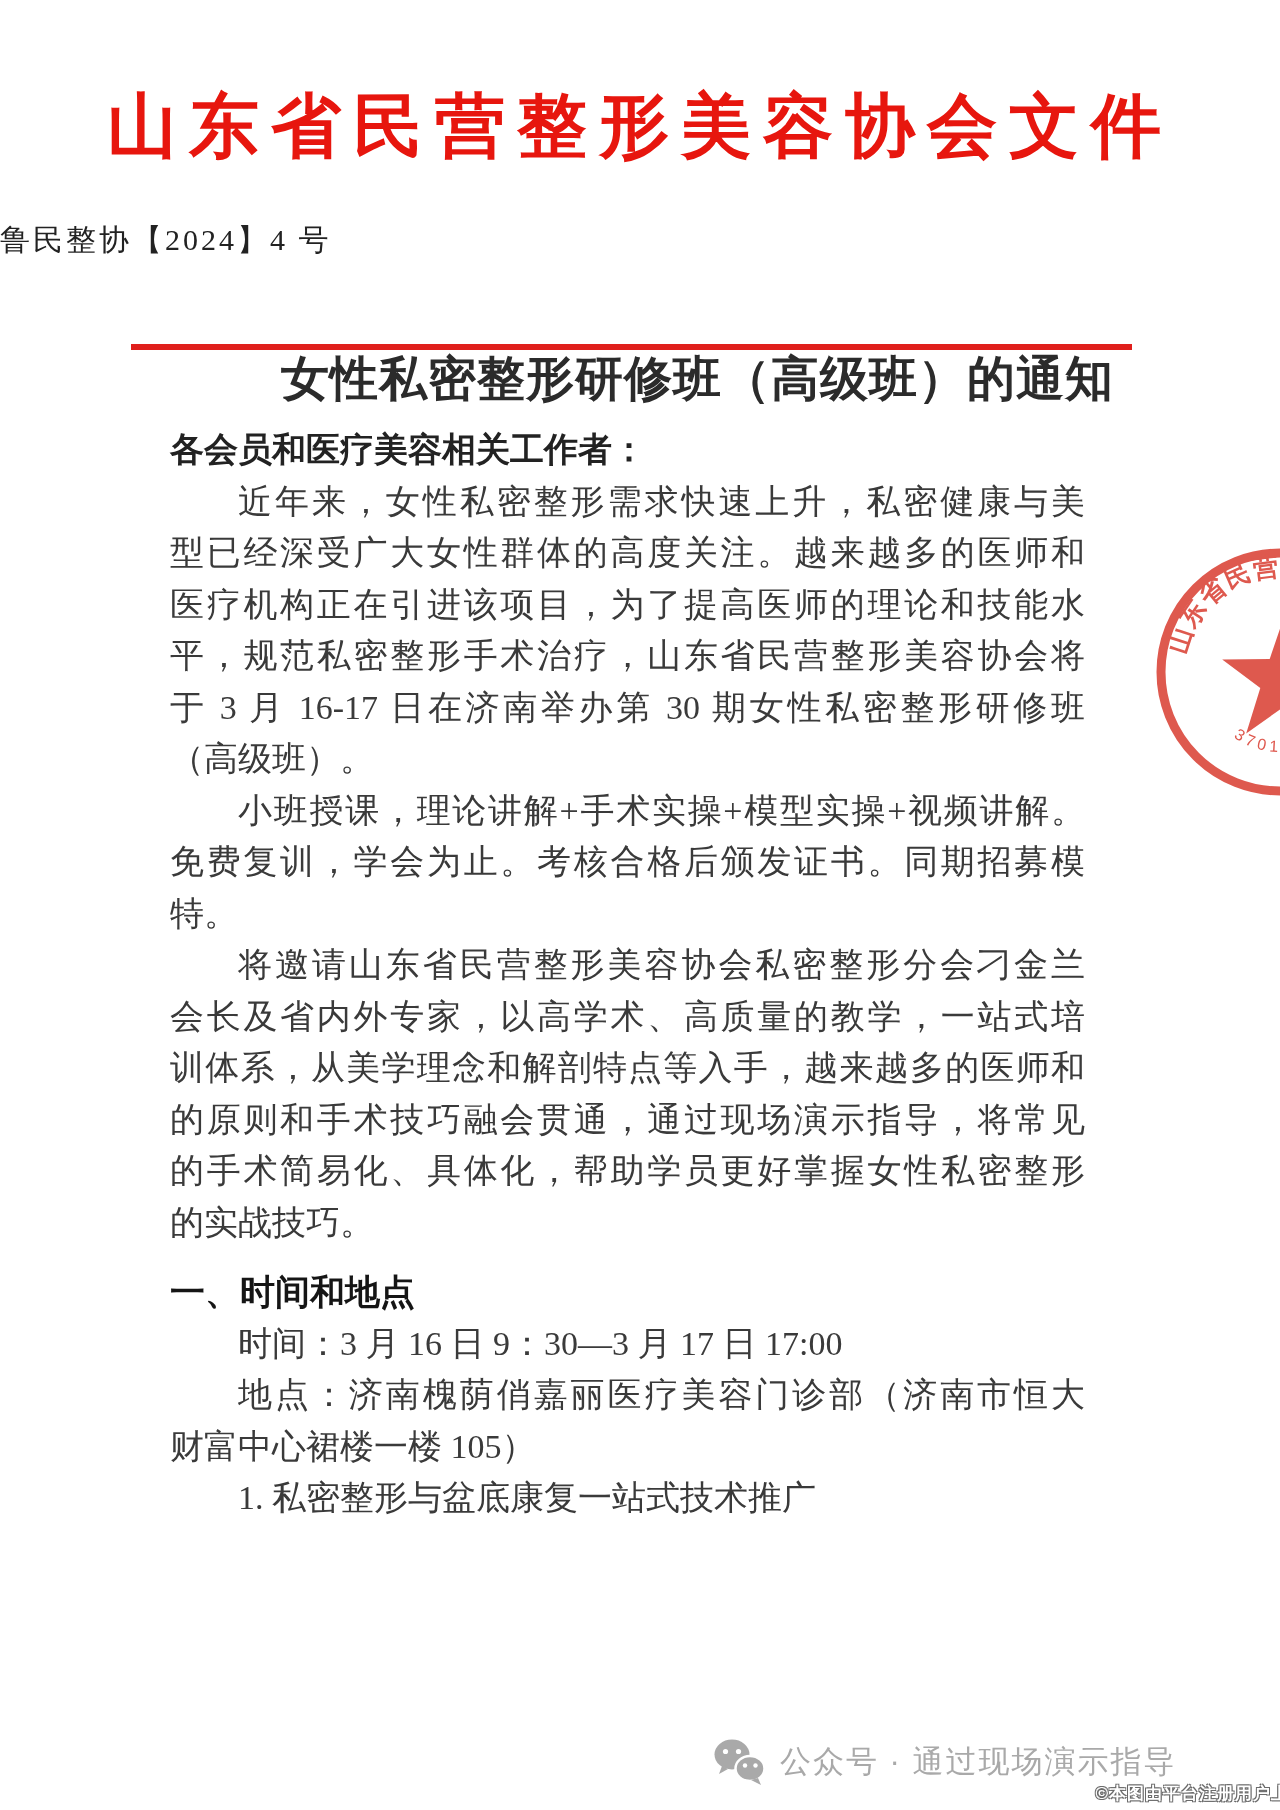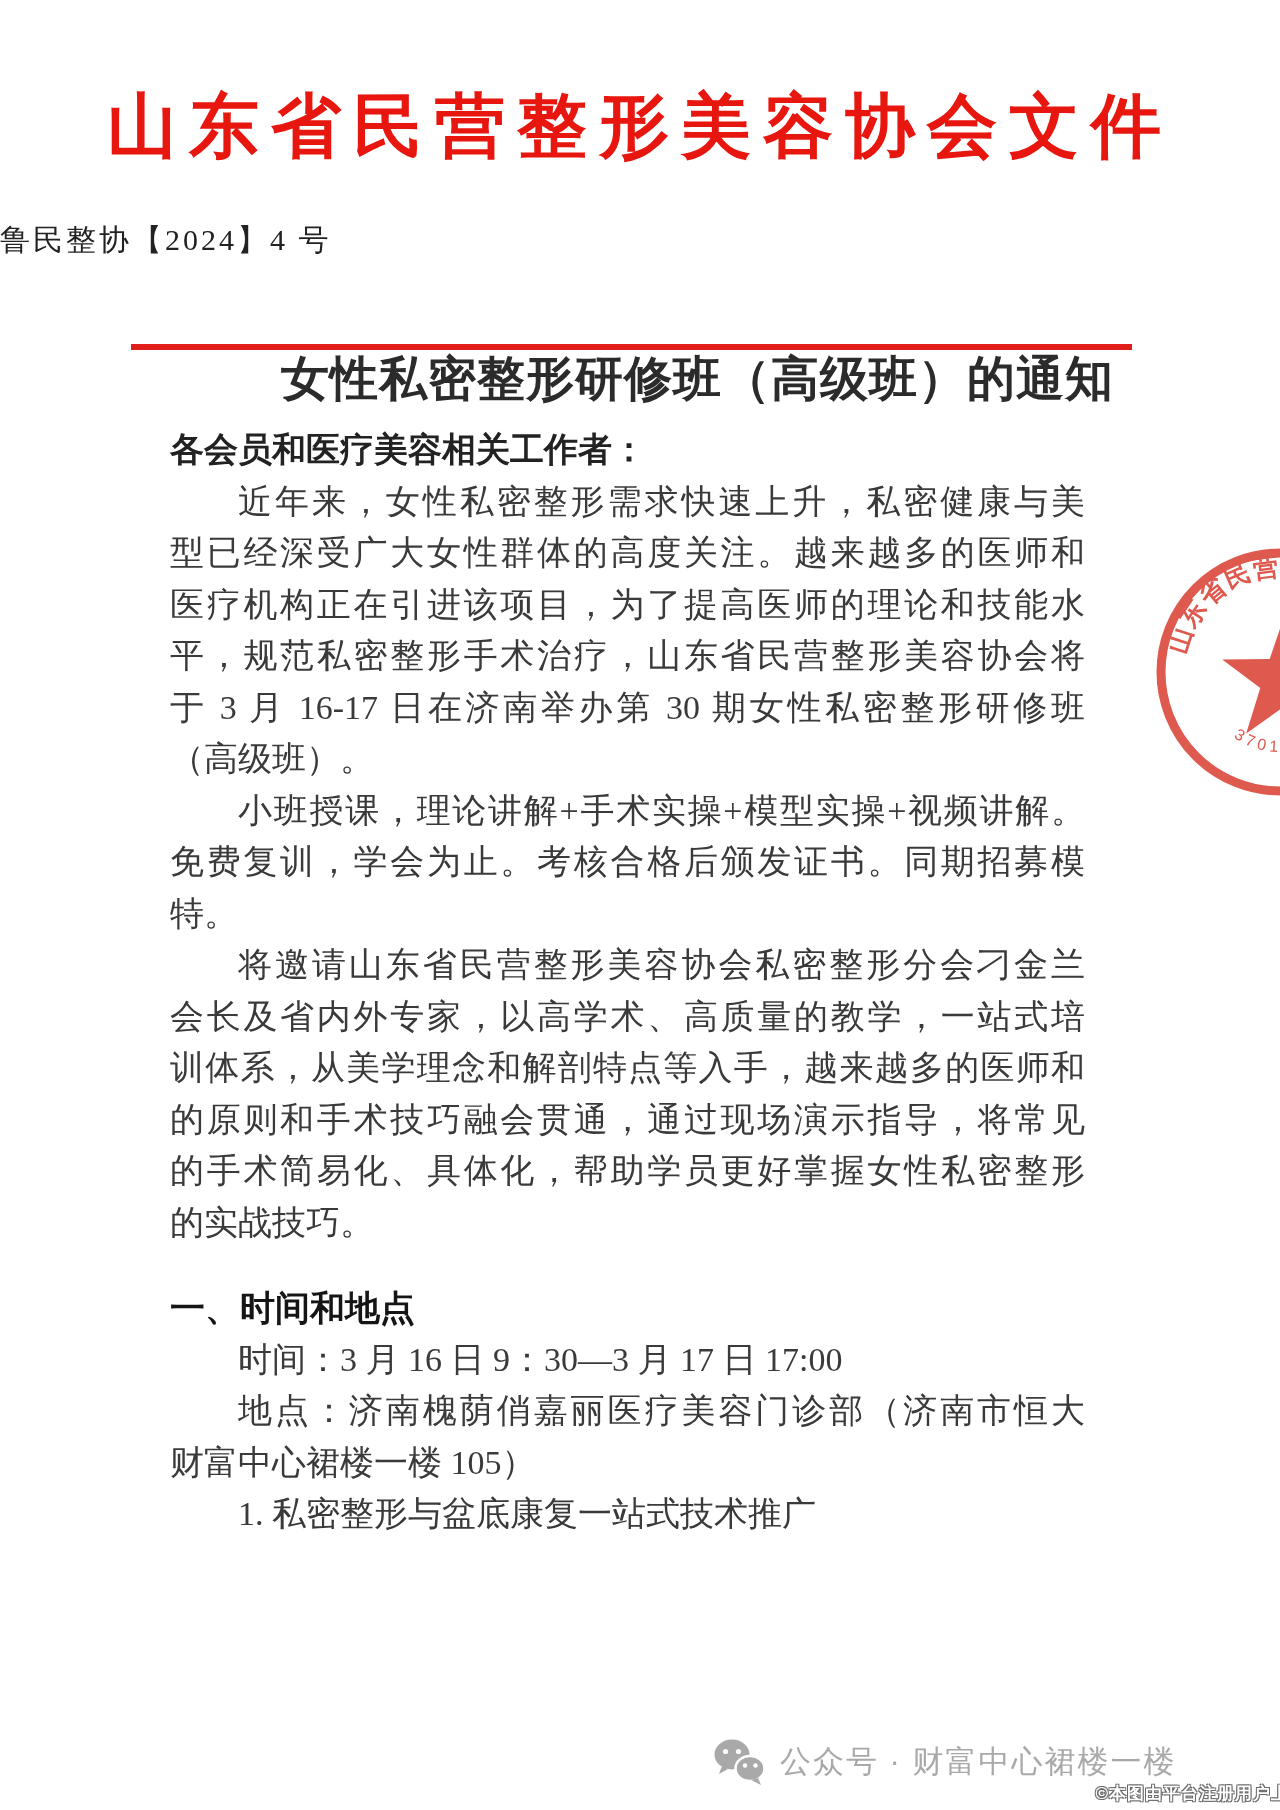--- a/index.html
+++ b/index.html
@@ -51,21 +51,21 @@
   }
   .body-text .line{white-space:normal;}
   .body-text .indent{text-indent:2em;}
   .body-text .fill{text-align:justify;text-align-last:justify;}
   .body-text .greeting{font-weight:bold;color:#222;}
   .body-text .heading{
     font-weight:bold;color:#151515;
     font-size:35px;
     font-family:"Liberation Sans", sans-serif;
   }
-  .body-text .gap{margin-top:34px;}
+  .body-text .gap{margin-top:18px;}
   .body-text .gap2{margin-top:36px;}
   .stamp{
     position:absolute;left:1150px;top:542px;
     width:260px;height:260px;
     opacity:0.92;
   }
   .footer{
     position:absolute;left:712px;top:1738px;
     display:flex;align-items:center;gap:12px;
     color:#a9a9a9;
@@ -145,18 +145,18 @@
     <svg width="56" height="48" viewBox="0 0 56 48">
       <ellipse cx="20" cy="16.5" rx="17.5" ry="15" fill="#a9a9a9"></ellipse>
       <path d="M 10 28 L 7 36 L 16 31 Z" fill="#a9a9a9"></path>
       <circle cx="13.5" cy="13.5" r="2.6" fill="#ffffff"></circle>
       <circle cx="26.5" cy="13.5" r="2.6" fill="#ffffff"></circle>
       <ellipse cx="38" cy="30.5" rx="14.5" ry="12.5" fill="#a9a9a9" stroke="#ffffff" stroke-width="2.5"></ellipse>
       <path d="M 46 40 L 49 47 L 39 42 Z" fill="#a9a9a9"></path>
       <circle cx="33" cy="27.5" r="2.2" fill="#ffffff"></circle>
       <circle cx="43.5" cy="27.5" r="2.2" fill="#ffffff"></circle>
     </svg>
-    <span>公众号 · 财富中心裙楼一楼</span>
+    <span>公众号 · 通过现场演示指导</span>
   </div>
 
   <div class="watermark">©本图由平台注册用户上传</div>
 
 </div>
 
 </body></html>

